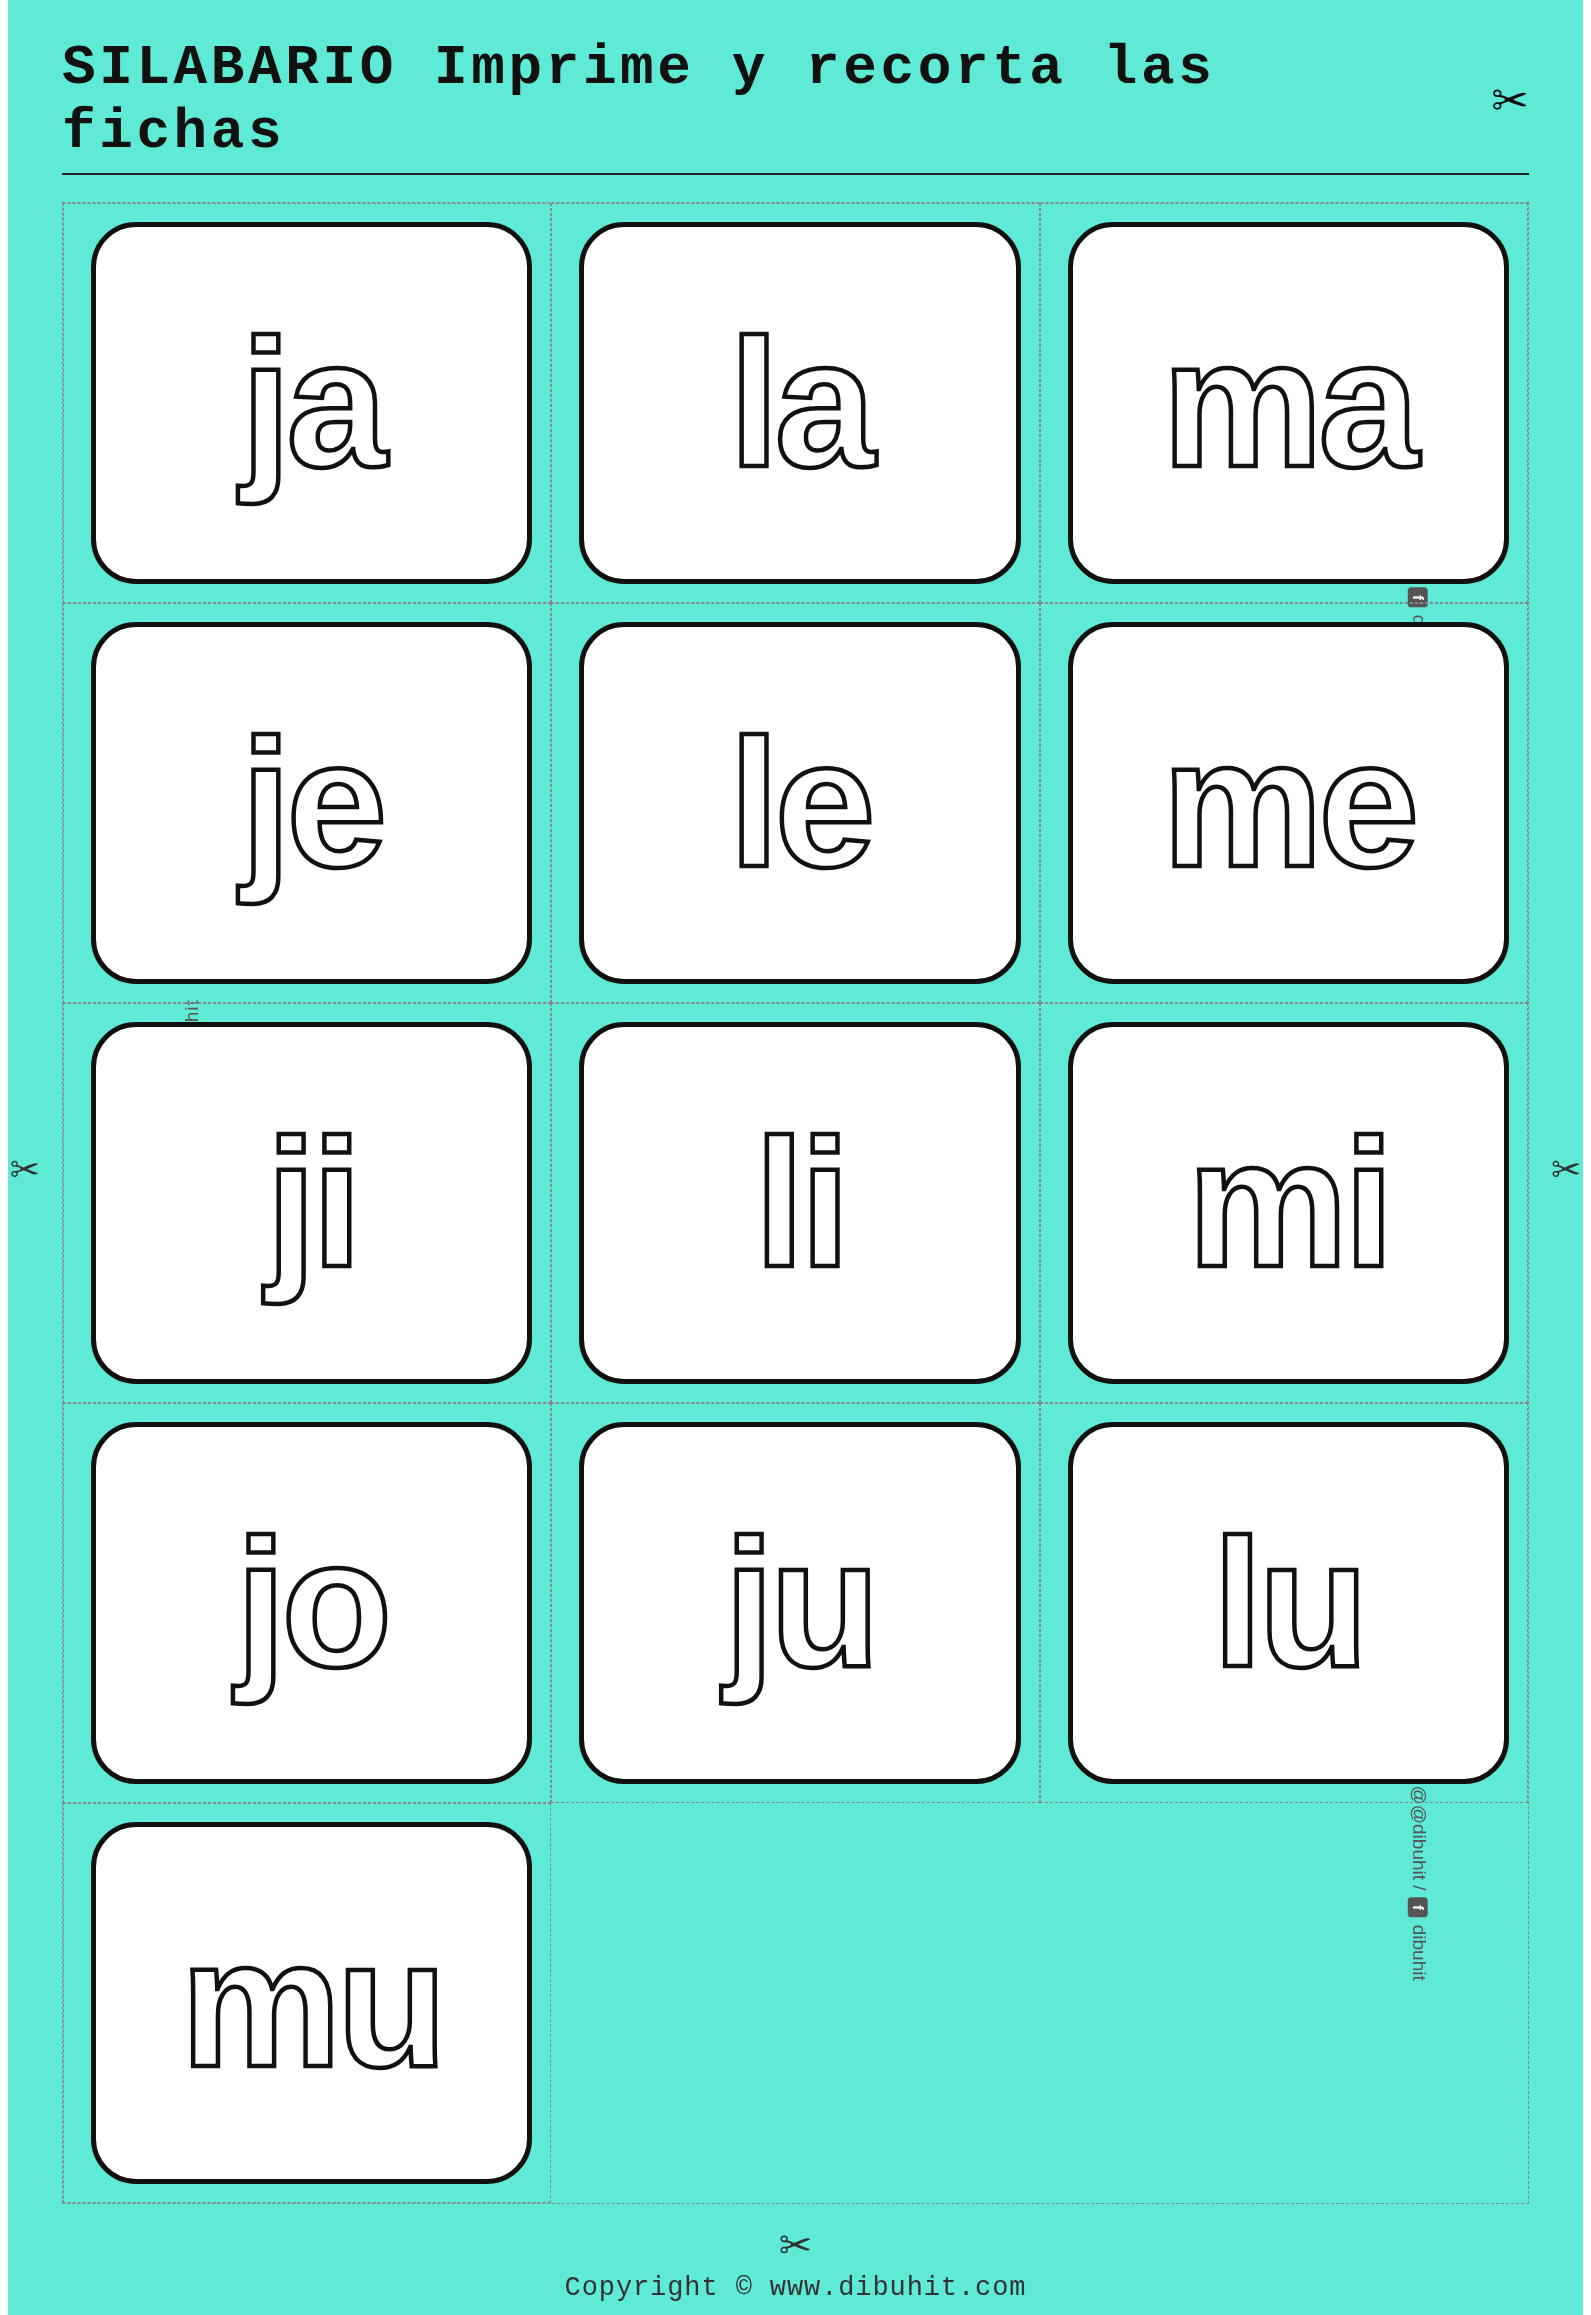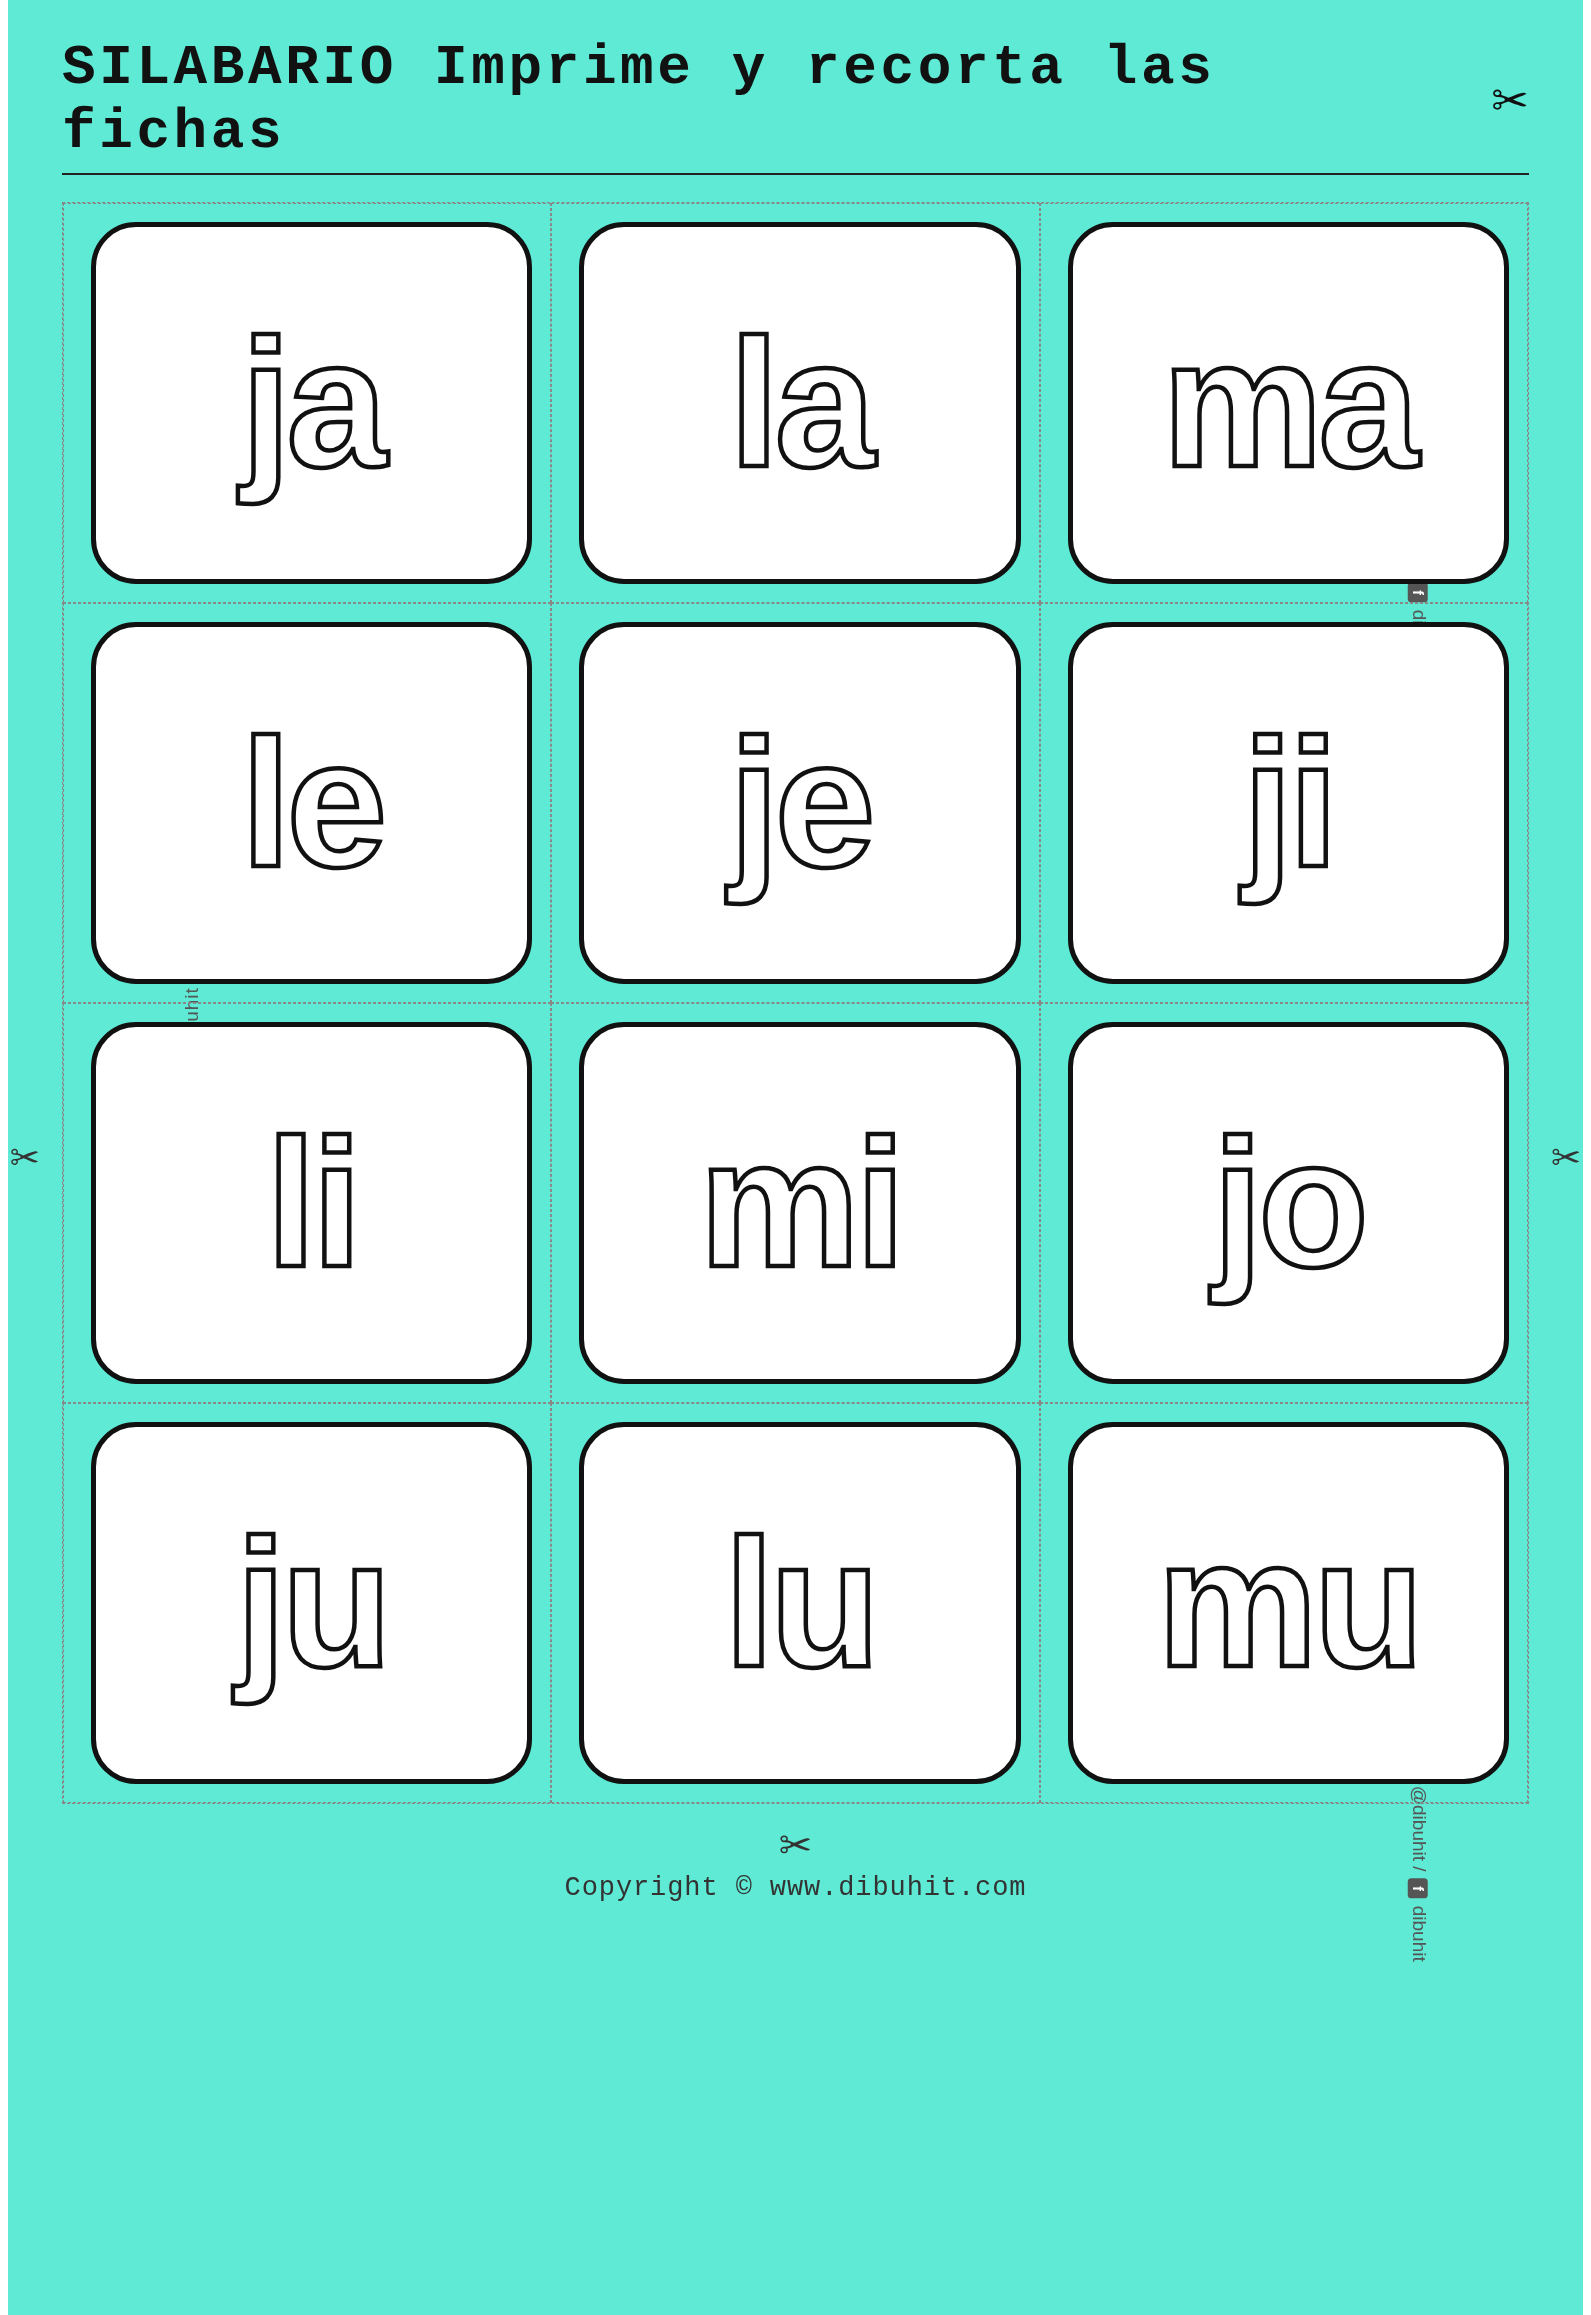--- a/index.html
+++ b/index.html
@@ -212,26 +212,31 @@
           <span class="syllable">la</span>
         </div>
       </div>
       <div class="cell">
         <div class="card">
           <span class="syllable">ma</span>
         </div>
       </div>
       <div class="cell">
         <div class="card">
+          <span class="syllable">je</span>
+        </div>
+      </div>
+      <div class="cell">
+        <div class="card">
           <span class="syllable">le</span>
         </div>
       </div>
       <div class="cell">
         <div class="card">
-          <span class="syllable">je</span>
+          <span class="syllable">me</span>
         </div>
       </div>
       <div class="cell">
         <div class="card">
           <span class="syllable">ji</span>
         </div>
       </div>
       <div class="cell">
         <div class="card">
           <span class="syllable">li</span>

